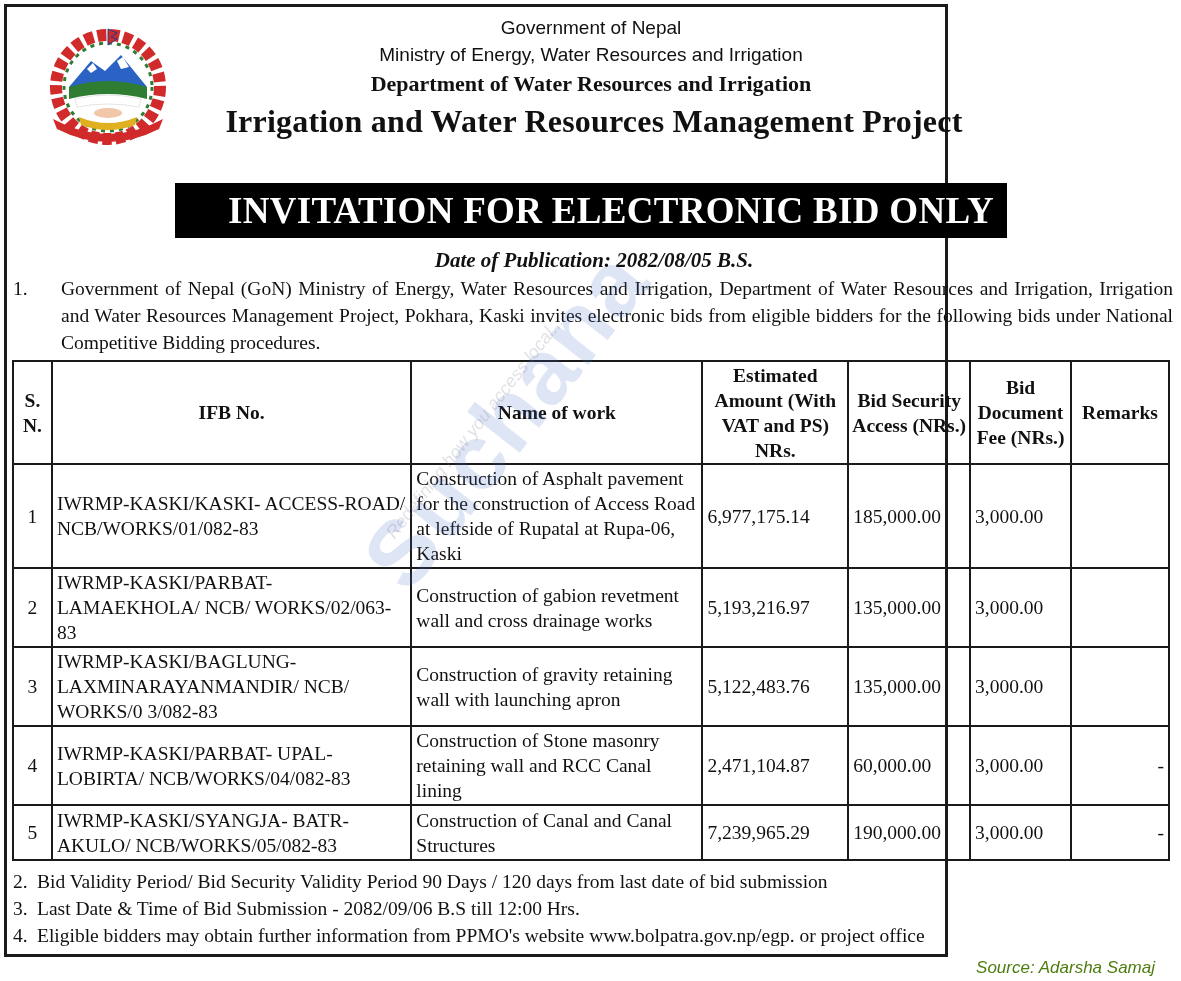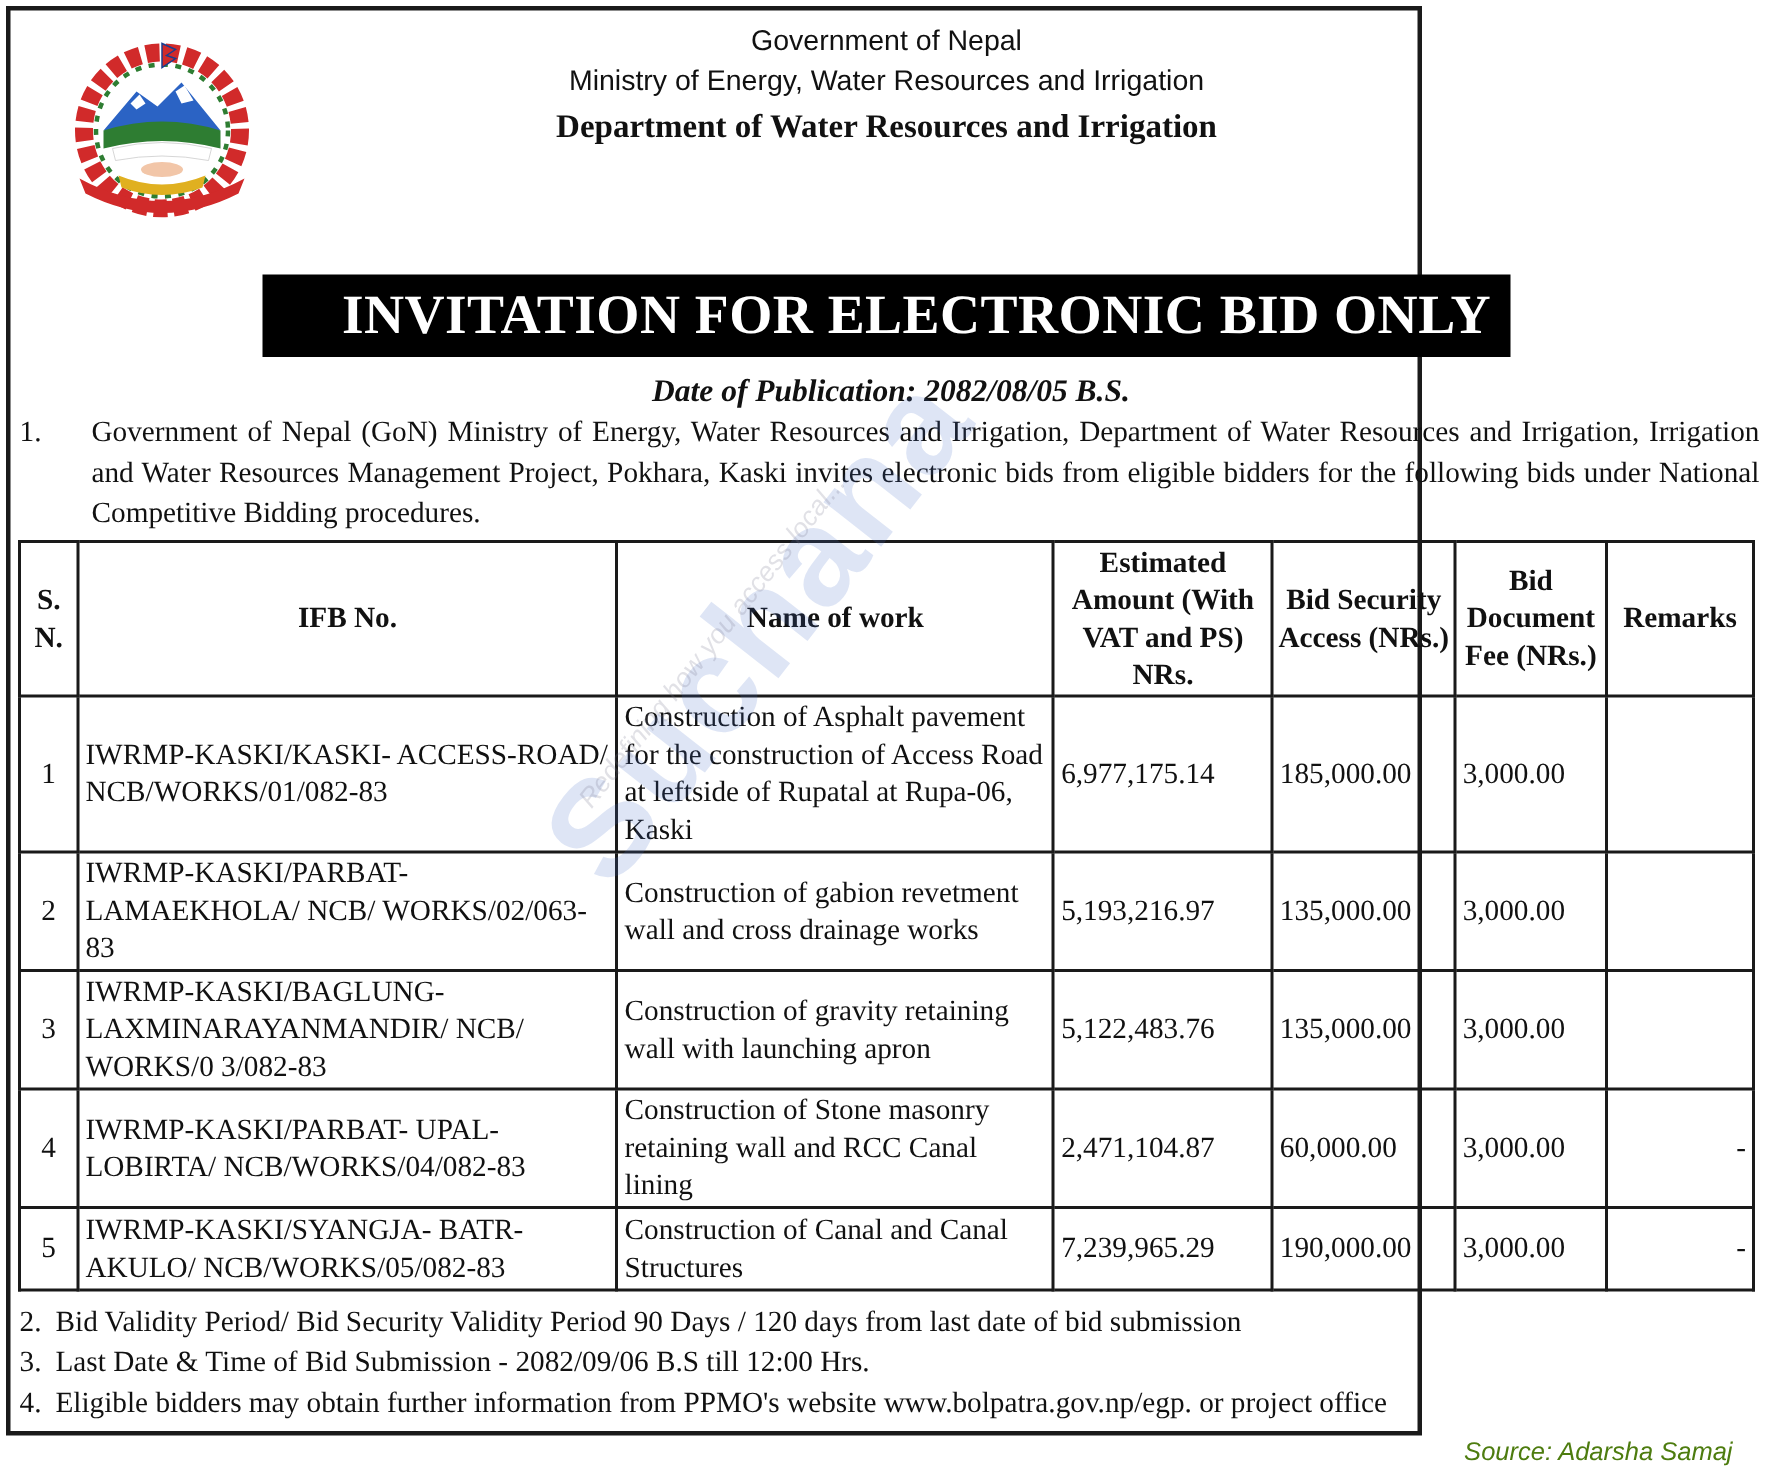--- a/index.html
+++ b/index.html
@@ -89,20 +89,21 @@
     <path d="M36 74 Q69 66 102 74 L100 82 Q69 76 38 82 Z" fill="#ffffff" stroke="#c8c8c8" stroke-width="0.5"></path>
     <ellipse cx="69" cy="88" rx="14" ry="5" fill="#f2c6a8"></ellipse>
     <path d="M40 92 Q69 104 98 92 L96 100 Q69 110 42 100 Z" fill="#e0b020"></path>
     <path d="M14 94 Q69 124 124 94 L120 104 Q69 130 18 104 Z" fill="#d12a2a"></path>
     <polygon points="69,4 69,20 78,14 72,12 78,8" fill="#d12a2a" stroke="#1a3d8f" stroke-width="1"></polygon>
   </svg>
 
   <div class="hdr hdr-gov">Government of Nepal</div>
   <div class="hdr hdr-min">Ministry of Energy, Water Resources and Irrigation</div>
   <div class="hdr hdr-dept">Department of Water Resources and Irrigation</div>
+  <div class="hdr hdr-proj">Irrigation and Water Resources Management Project</div>
 
   <div class="banner">INVITATION FOR ELECTRONIC BID ONLY</div>
 
   <div class="pubdate">Date of Publication: 2082/08/05 B.S.</div>
 
   <div class="para">
     <span class="num">1.</span>
     <div class="txt">Government of Nepal (GoN) Ministry of Energy, Water Resources and Irrigation, Department of Water Resources and Irrigation, Irrigation and Water Resources Management Project, Pokhara, Kaski invites electronic bids from eligible bidders for the following bids under National Competitive Bidding procedures.</div>
   </div>
 

